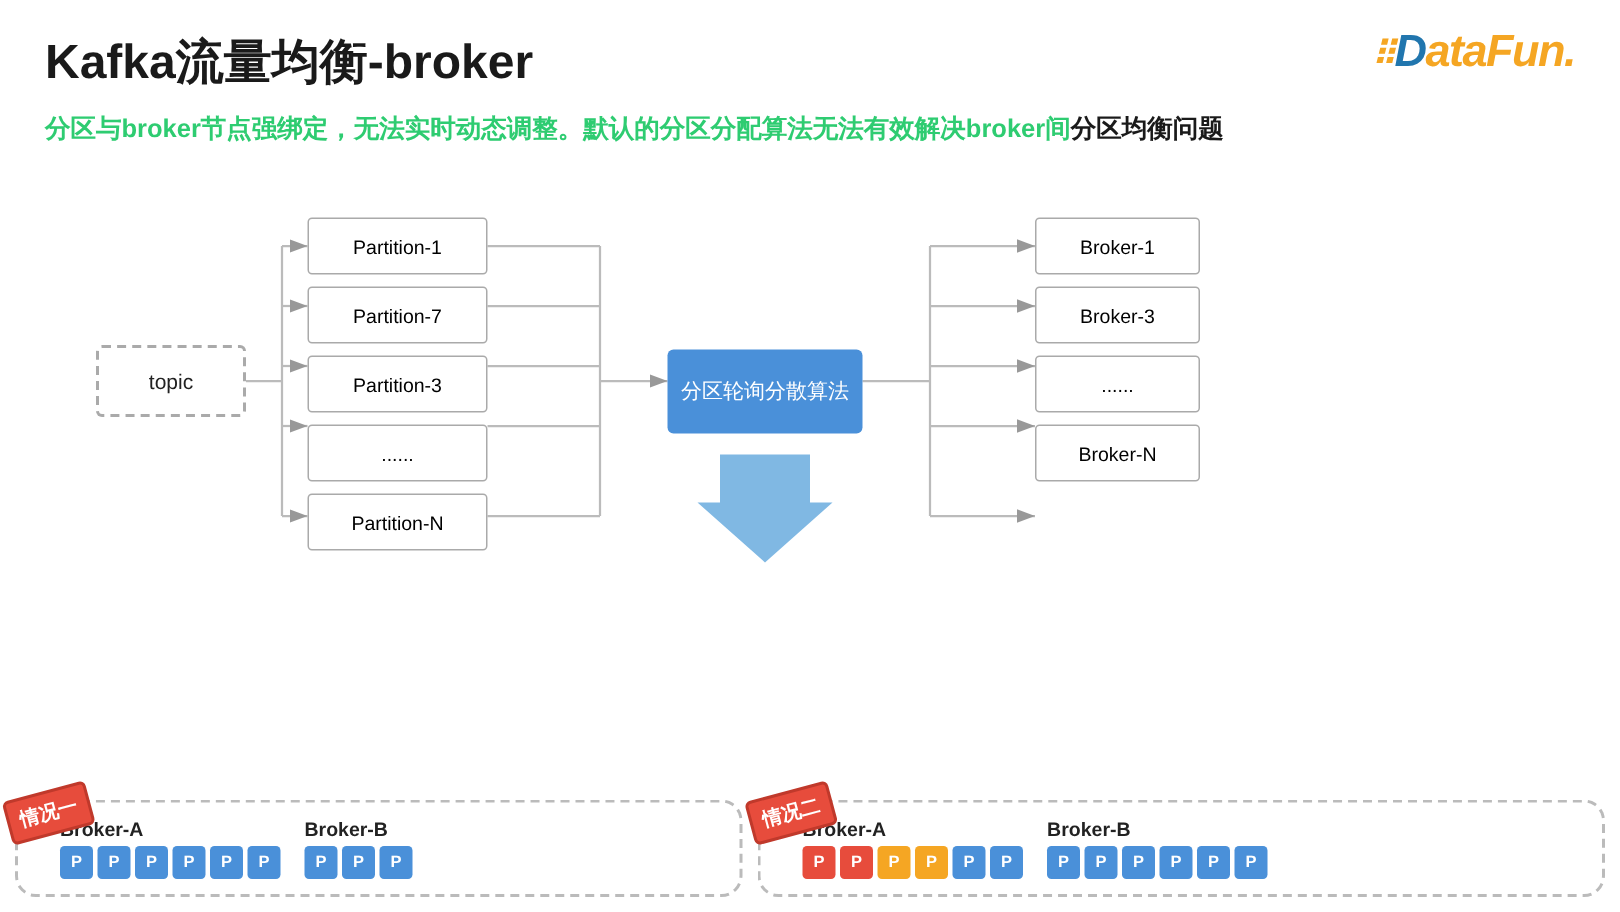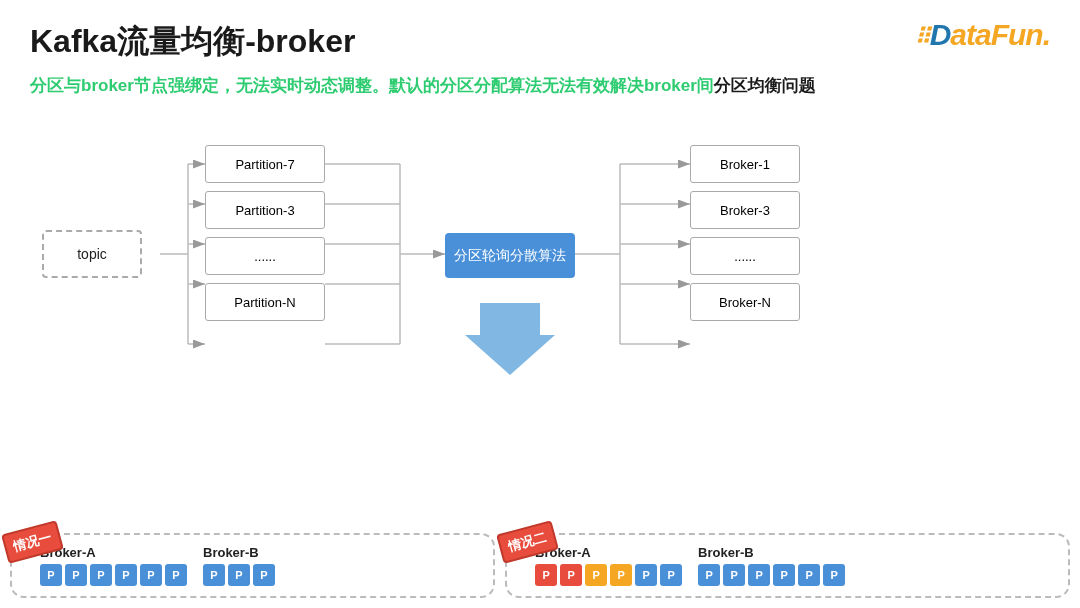--- a/index.html
+++ b/index.html
@@ -59,21 +59,21 @@
       background: #fff;
       display: flex;
       align-items: center;
       justify-content: center;
       font-size: 14px;
       color: #222;
       border-radius: 4px;
     }
 
     .topic-box {
-      left: 12px;
+      left: 34px;
       top: 115px;
       width: 100px;
       height: 48px;
       border: 2px dashed #aaa;
       background: #fff;
     }
     .partition-box {
       width: 120px;
       height: 38px;
       border: 1.5px solid #aaa;
@@ -83,21 +83,21 @@
       justify-content: center;
       font-size: 13px;
       border-radius: 3px;
     }
 
     .algo-box {
       position: absolute;
       left: 415px;
       top: 118px;
       width: 130px;
-      height: 45px;
+      height: 56px;
       background: #4a90d9;
       color: #fff;
       display: flex;
       align-items: center;
       justify-content: center;
       font-size: 14px;
       border-radius: 4px;
     }
     .broker-box {
       width: 110px;
@@ -241,20 +241,23 @@
 
       <polygon points="475,188 510,188 510,220 525,220 480,260 435,220 450,220 450,188" fill="#6aabde" opacity="0.85"></polygon>
     </svg>
 
     <div class="box topic-box">
       <span>topic</span>
     </div>
 
     <div style="position:absolute; left:175px; top:30px; display:flex; flex-direction:column; gap:8px;">
       <div class="partition-box">
+          <span>Partition-1</span>
+        </div>
+      <div class="partition-box">
           <span>Partition-7</span>
         </div>
       <div class="partition-box">
           <span>Partition-3</span>
         </div>
       <div class="partition-box">
           <span>......</span>
         </div>
       <div class="partition-box">
           <span>Partition-N</span>

